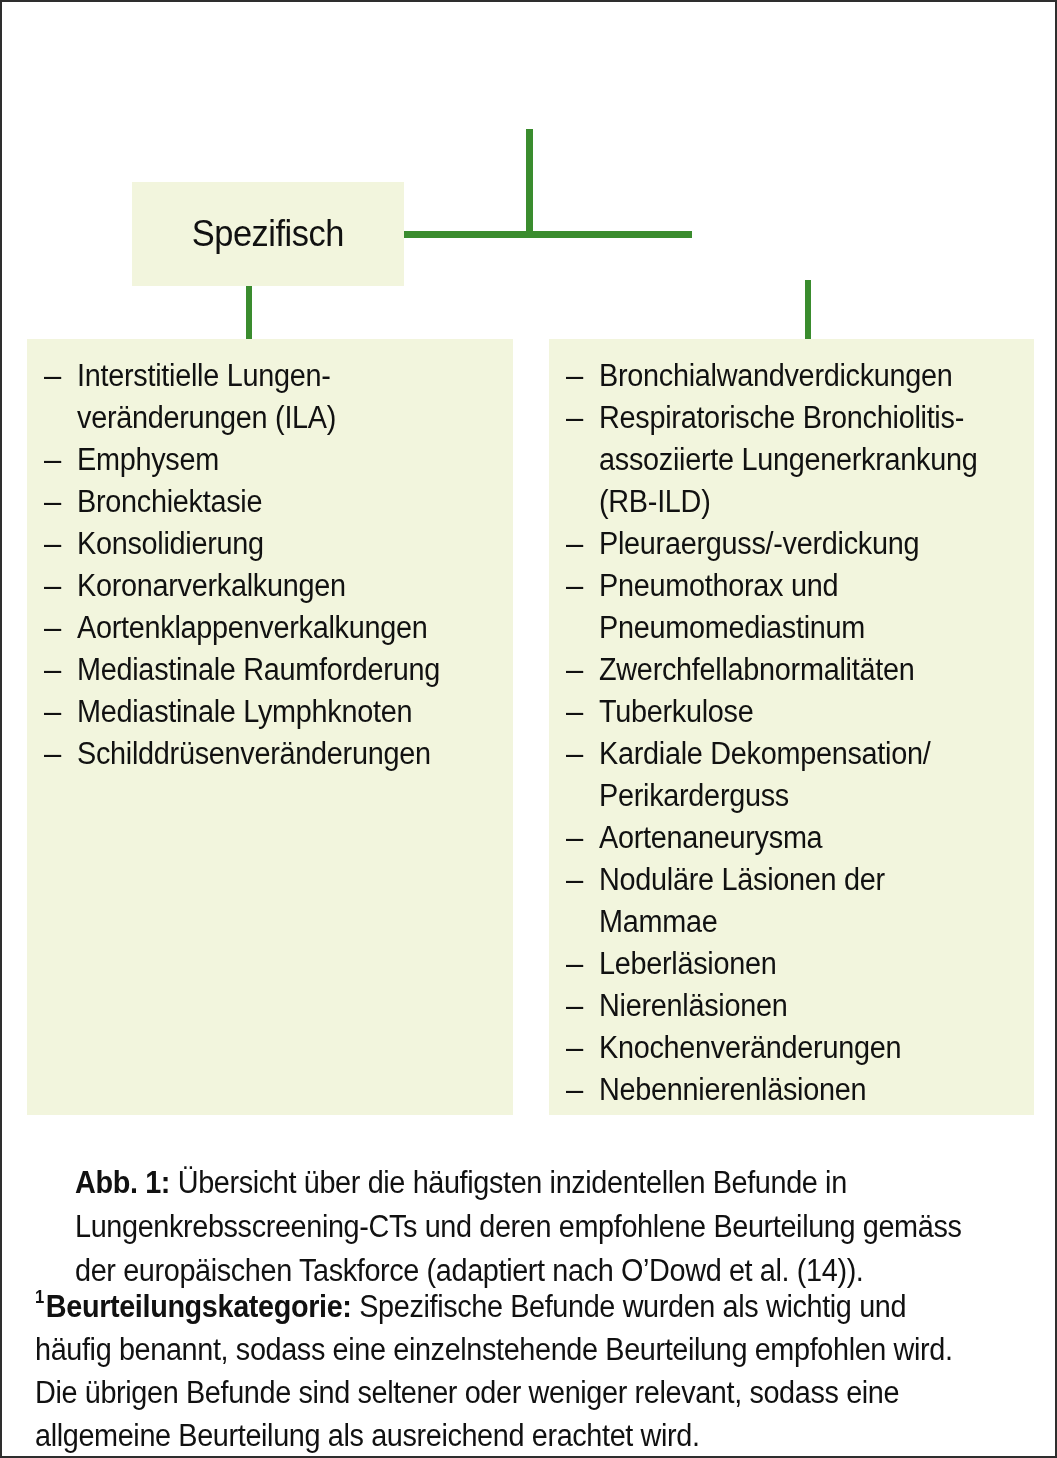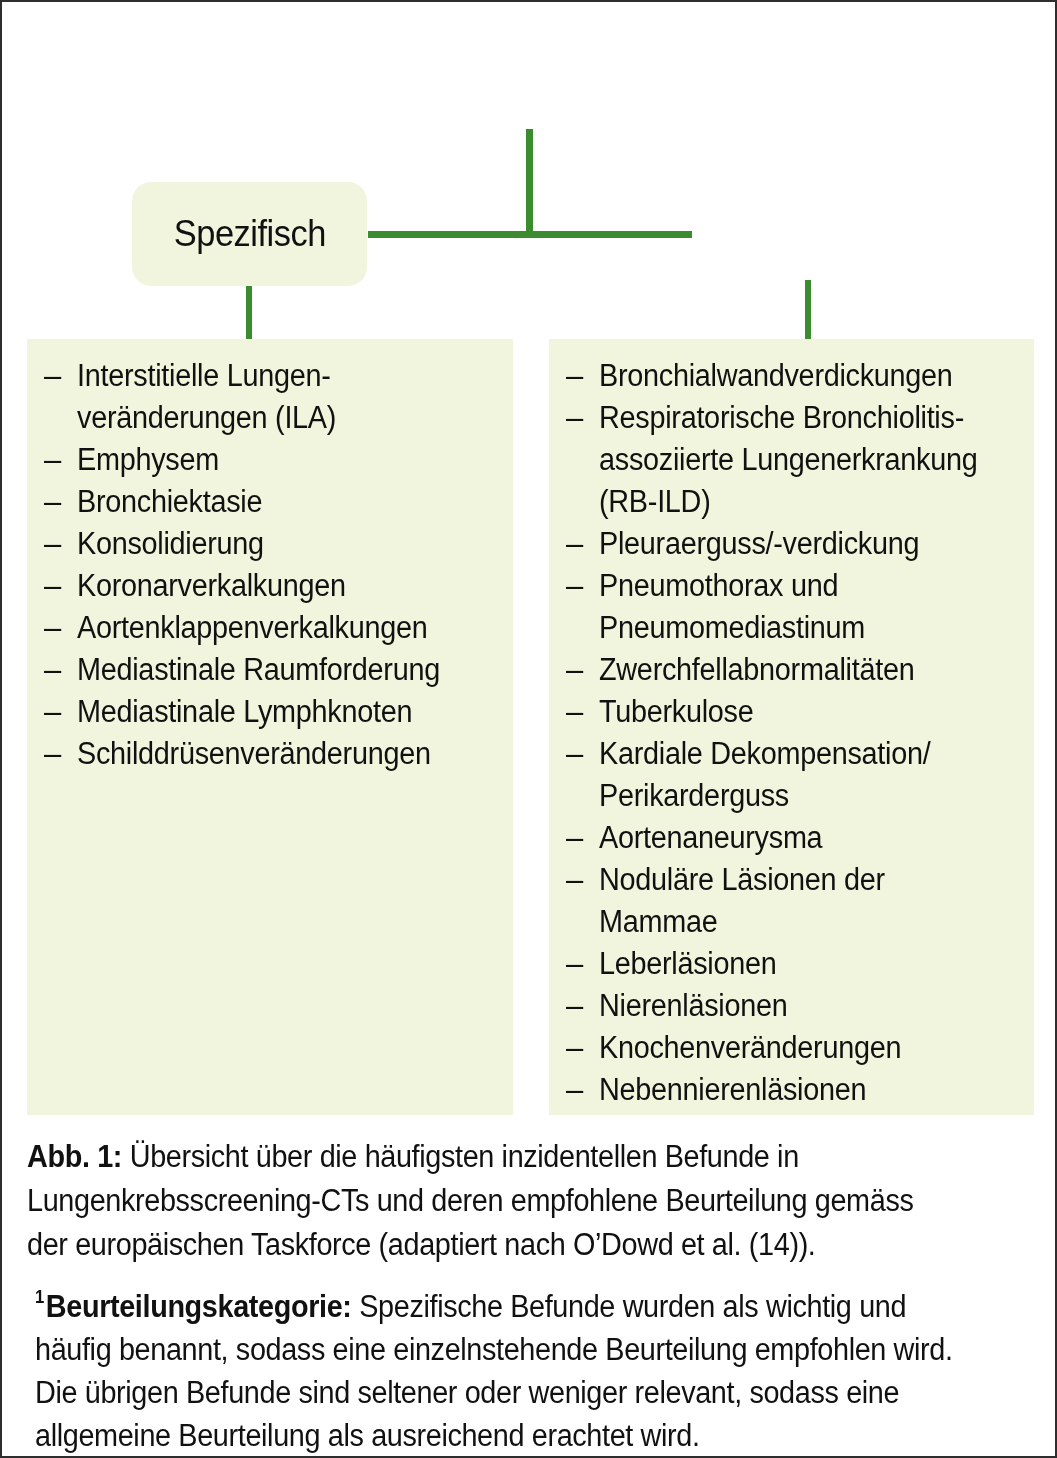--- a/index.html
+++ b/index.html
@@ -30,23 +30,23 @@
     margin: 0 7px 0 4px; font-weight: bold;
   }
   
   .conn { position: absolute; background: var(--line_green, #3a8c2e); }
   .conn-stem-top   { left: 524px; top: 127px; width: 7px;  height: 106px; }
   .conn-horizontal { left: 366px; top: 229px; width: 324px; height: 7px;  }
   .conn-stem-left  { left: 244px; top: 284px; width: 6px;  height: 54px;  }
   .conn-stem-right { left: 803px; top: 278px; width: 6px;  height: 60px;  }
   
   .node {
-    position: absolute; width: 235px; height: 104px;
+    position: absolute; width: 272px; height: 104px;
     background: var(--box_bg, #f2f5dd);
-    display: flex; align-items: center; justify-content: center; border-radius: 19px;
+    display: flex; align-items: center; justify-content: center;
   }
   .node-left  { left: 130px; top: 180px; }
   .node-right { left: 690px; top: 175px; }
   .node-label {
     display: inline-block; white-space: pre;
     transform: scaleX(0.93); transform-origin: 50% 50%;
     font-size: 37px; letter-spacing: -0.5px;
   }
   
   .list {
@@ -61,21 +61,21 @@
     flex: 0 0 33px; width: 33px;
     font-size: 31px; line-height: 42px;
   }
   .itx {
     display: inline-block; white-space: pre;
     transform: scaleX(0.93); transform-origin: 0 0;
     font-size: 31px; line-height: 42px; letter-spacing: -0.3px;
   }
   
   .caption, .footnote { position: absolute; left: 25px; margin: 0; }
-  .caption  { top: 1133px; }
+  .caption  { top: 1159px; margin-left: 48px; }
   .footnote { top: 1277px; margin-left: 8px; }
   .blk {
     display: inline-block; white-space: pre;
     transform: scaleX(0.93); transform-origin: 0 0;
     font-size: 31px; line-height: 44px; letter-spacing: -0.4px;
   }
   .footnote .blk { line-height: 43px; }
   .blk b { font-weight: bold; }
   .footnote sup {
     font-size: 58%; position: relative; top: -0.15em; vertical-align: super;

